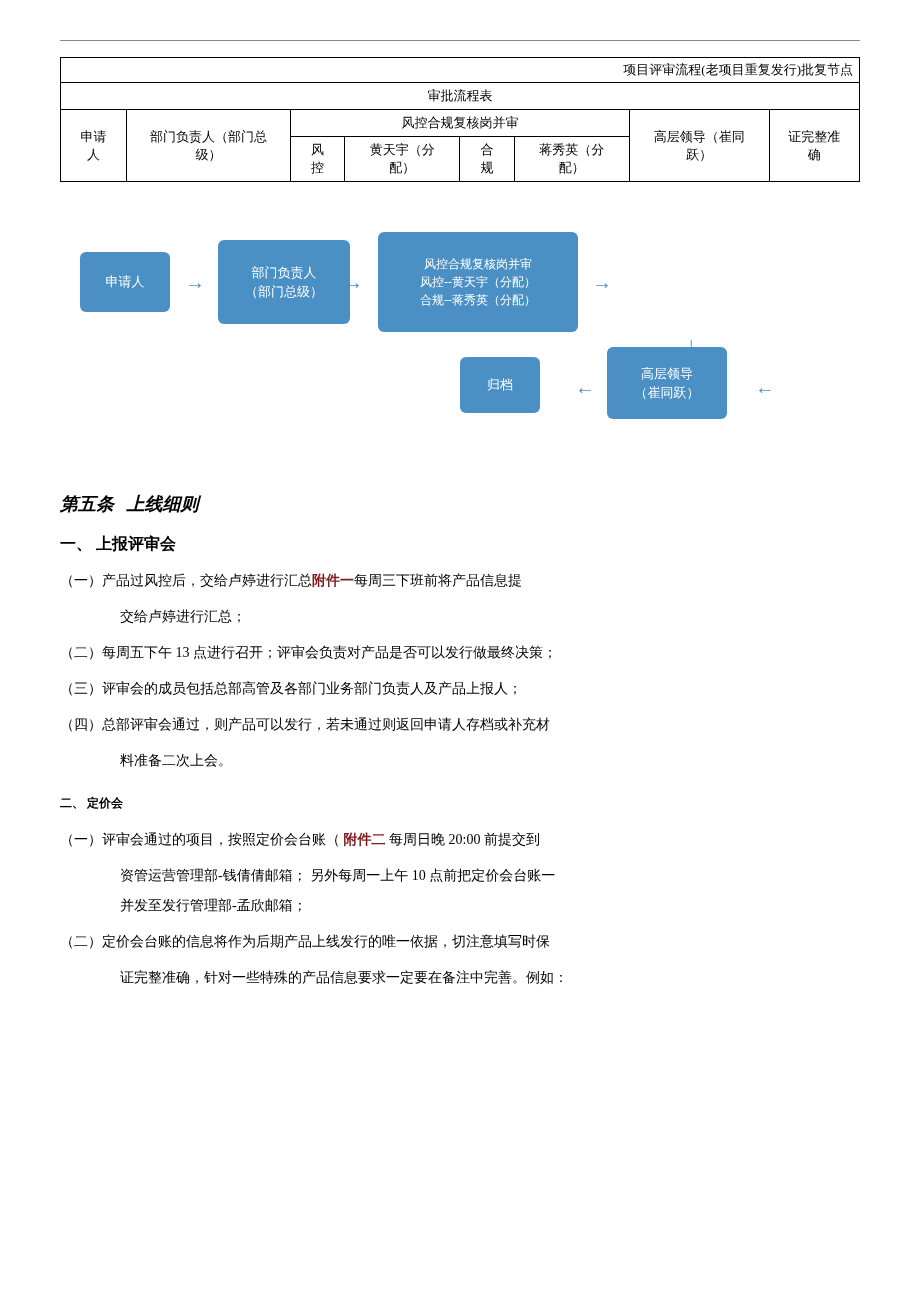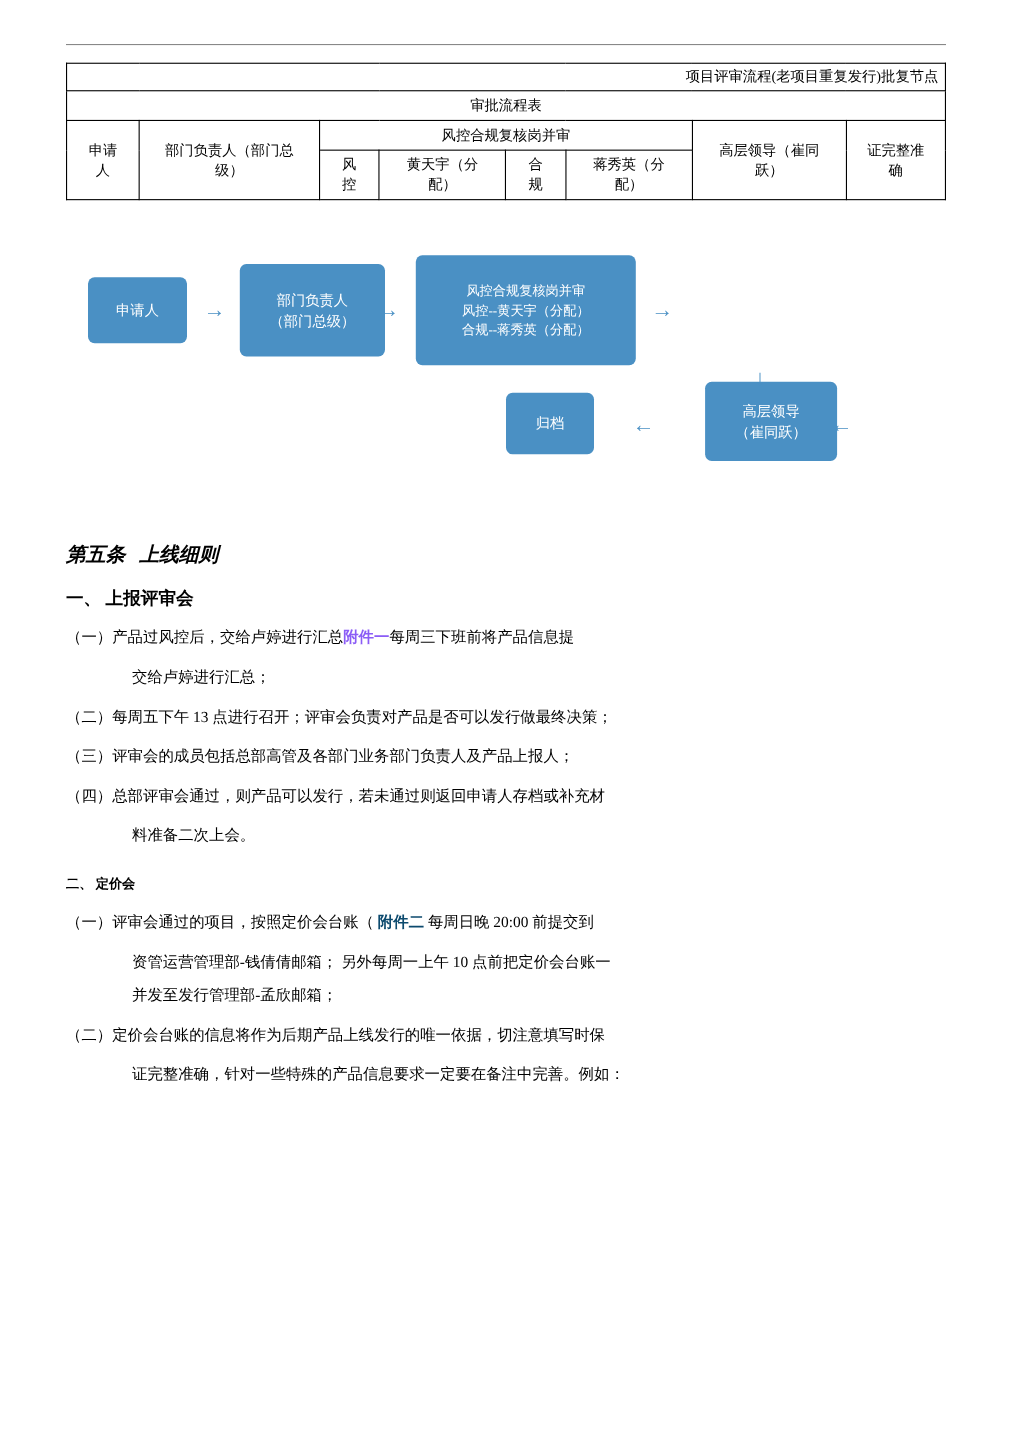--- a/index.html
+++ b/index.html
@@ -91,26 +91,26 @@
       line-height: 2;
       text-indent: 0;
     }
 
     .indent-para {
       margin: 2px 0 2px 60px;
       line-height: 2;
     }
 
     .highlight-red {
-      color: #8b5cf6;
+      color: #7f1d1d;
       font-weight: bold;
     }
 
     .highlight-blue-bold {
-      color: #0c4a6e;
+      color: #7f1d1d;
       font-weight: bold;
     }
 
     .divider {
       border: none;
       border-top: 1.5px solid #888;
       margin: 10px 0 16px 0;
     }
   </style>
 </head>
@@ -158,21 +158,21 @@
   <div class="flow-arrow" style="left:273px; top:67px; width:40px; height:26px;">→</div>
 
   <div class="flow-box" style="left:318px; top:30px; width:200px; height:100px; white-space:pre-line; font-size:12px;">
     <span style="white-space:pre-line;">风控合规复核岗并审
 风控--黄天宇（分配）
 合规--蒋秀英（分配）</span>
   </div>
 
   <div class="flow-arrow" style="left:522px; top:67px; width:40px; height:26px;">→</div>
 
-  <div class="flow-box" style="left:581px; top:145px; width:120px; height:72px; white-space:pre-line;">
+  <div class="flow-box" style="left:547px; top:145px; width:120px; height:72px; white-space:pre-line;">
     <span style="white-space:pre-line;">高层领导
 （崔同跃）</span>
   </div>
 
   <div class="flow-arrow" style="left:618px; top:132px; width:26px; height:20px;">↓</div>
 
   <div class="flow-arrow" style="left:490px; top:172px; width:70px; height:26px;">←</div>
 
   <div class="flow-box" style="left:400px; top:155px; width:80px; height:56px;">
     <span>归档</span>

